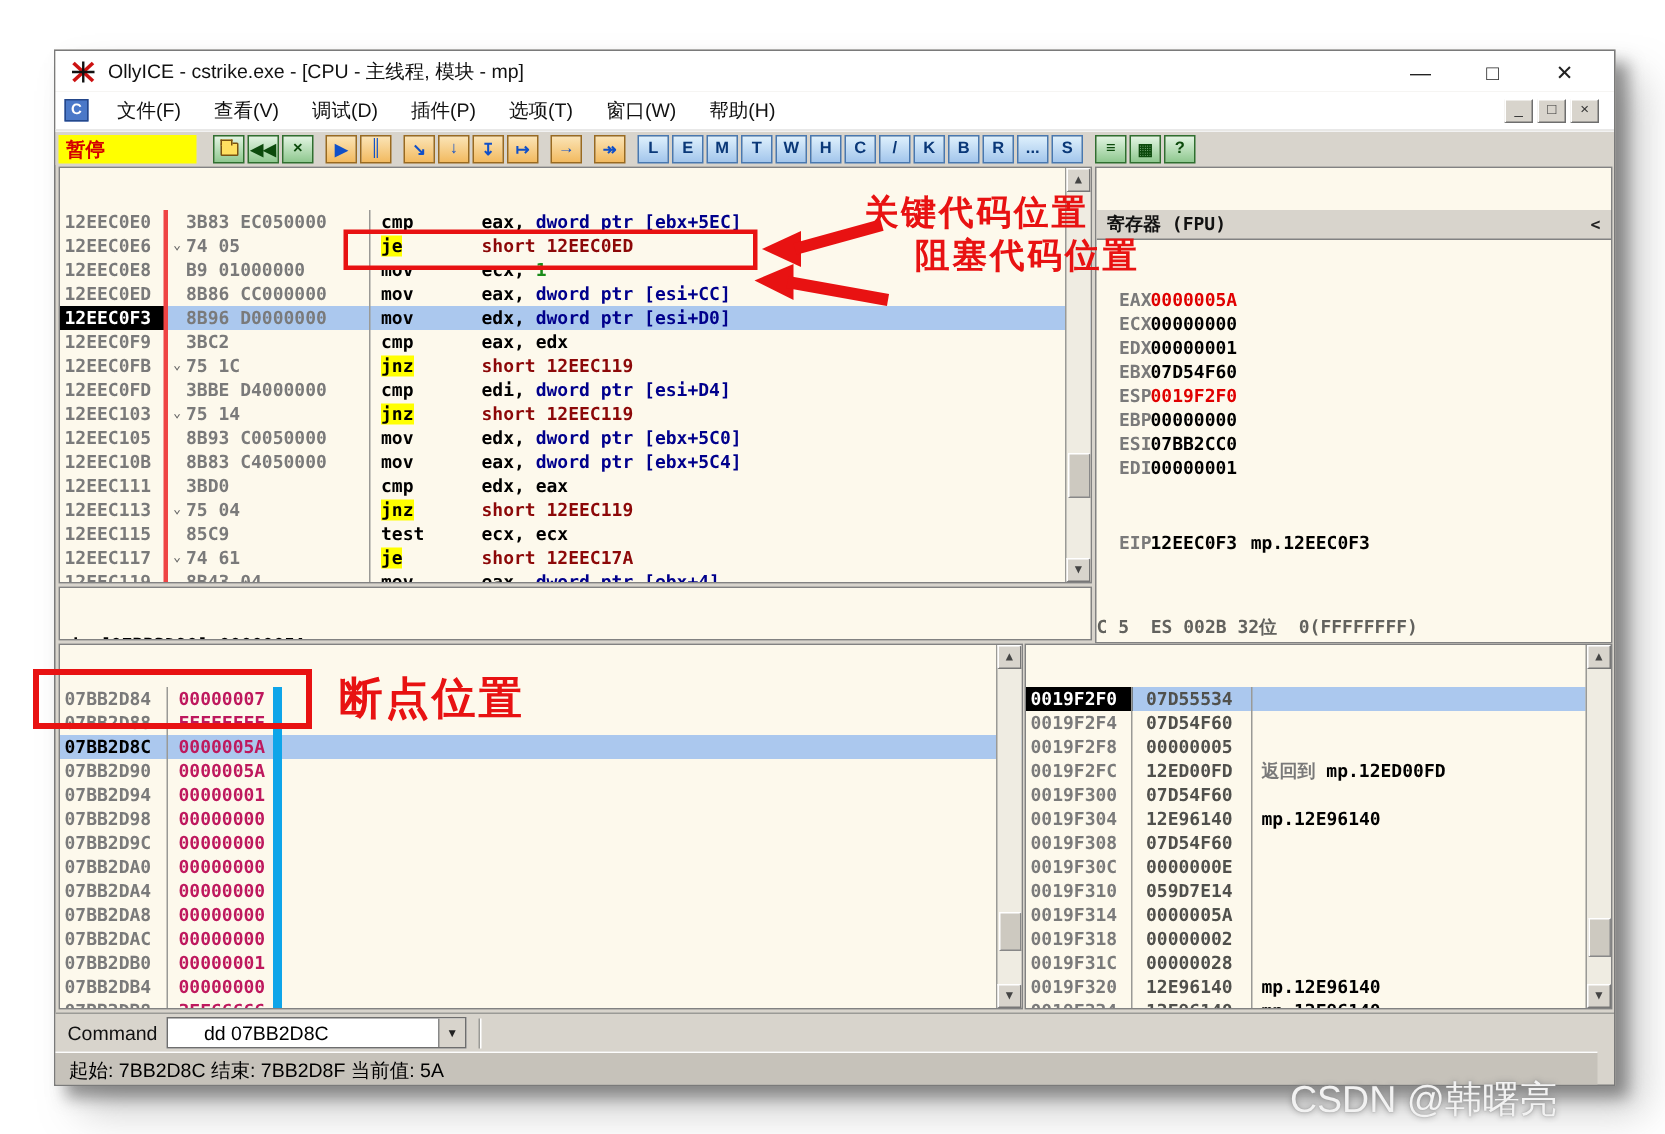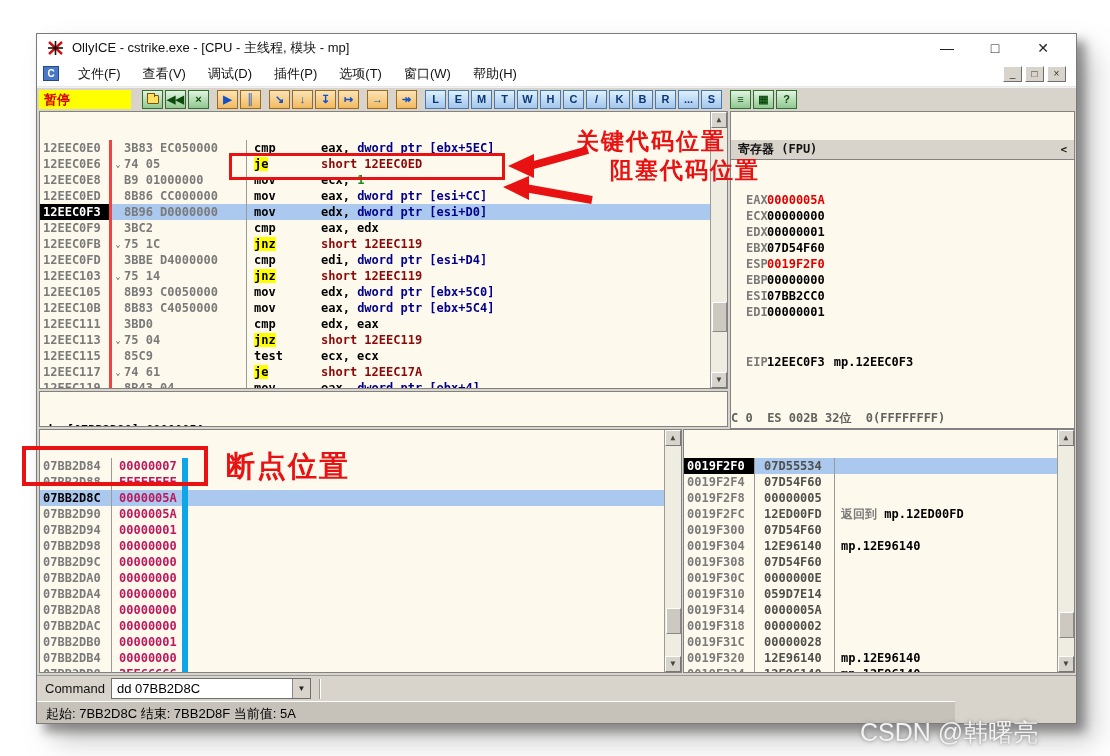--- a/index.html
+++ b/index.html
@@ -73,24 +73,24 @@
 
   
   .vscroll { position:absolute; width:17px; background:#efece2; border-left:1px solid #9a9a96; }
   .sb-btn { position:absolute; left:0; width:16px; height:16px; background:#d8d4cc; border:1px solid; border-color:#fff #777 #777 #fff; font-size:8px; color:#444; text-align:center; line-height:14px; }
   .sb-thumb { position:absolute; left:1px; width:15px; background:#cdc9c0; border:1px solid; border-color:#fff #888 #888 #fff; }
 
   
   .cmdbar { position:absolute; left:0; top:641px; width:1039px; height:26px; background:#d8d4cc; display:flex; align-items:center; padding:0 8px; border-top:1px solid #9a9a96; }
   .cmd-label { font-size:13px; color:#111; margin-right:6px; }
   .combo { width:200px; height:21px; background:#fff; border:1px solid #6e6e6e; display:flex; }
-  .combo-text { flex:1; font-size:13px; padding:2px 5px; color:#000; white-space:nowrap; overflow:hidden; }
+  .combo-text { flex:1; font-size:13px; padding:2px 5px; color:#000; white-space:nowrap; overflow:hidden;margin-left:19px; }
   .combo-btn { width:18px; background:#d8d4cc; border-left:1px solid #888; text-align:center; font-size:8px; line-height:19px; color:#222; }
   .cmd-sep { width:2px; height:20px; margin-left:8px; border-left:1px solid #9a9a96; border-right:1px solid #fff; }
-  .statusbar { position:absolute; left:0; top:667px; width:918px; height:22px; background:#c6c2ba; border-top:1px solid #fdfdfd; font-size:13px; color:#000; padding:3px 9px; }
+  .statusbar { position:absolute; left:0; top:667px; width:1028px; height:22px; background:#c6c2ba; border-top:1px solid #fdfdfd; font-size:13px; color:#000; padding:3px 9px; }
 
   
   #ann { position:absolute; inset:0; pointer-events:none; }
   .ann-box { position:absolute; border:3px solid #e81212; }
   .ann-text { position:absolute; color:#e81212; font-weight:bold; font-size:23px; letter-spacing:2px; line-height:29px; white-space:nowrap; }
   .watermark { position:absolute; left:860px; top:716px; font-size:25px; color:#f2f2f2; text-shadow:0 0 4px #8a8a8a, 0 0 1px #9a9a9a; }
 </style>
 </head>
 <body>
 
@@ -176,21 +176,21 @@
       </div>
     </div>
 
     <div class="pane" style="left:693px;top:77px;width:345px;height:318px;">
       <div class="reg-head">
         <span>寄存器 (FPU)</span>
         <span class="reg-collapse">&lt;</span>
       </div>
       <div id="reg-rows" style="padding-top:4px;"><div class="rowline"><span class="rg-name">EAX</span><span class="rg-val red">0000005A</span></div><div class="rowline"><span class="rg-name">ECX</span><span class="rg-val">00000000</span></div><div class="rowline"><span class="rg-name">EDX</span><span class="rg-val">00000001</span></div><div class="rowline"><span class="rg-name">EBX</span><span class="rg-val">07D54F60</span></div><div class="rowline"><span class="rg-name">ESP</span><span class="rg-val red">0019F2F0</span></div><div class="rowline"><span class="rg-name">EBP</span><span class="rg-val">00000000</span></div><div class="rowline"><span class="rg-name">ESI</span><span class="rg-val">07BB2CC0</span></div><div class="rowline"><span class="rg-name">EDI</span><span class="rg-val">00000001</span></div></div>
       <div id="reg-eip" class="rowline" style="margin-top:6px;"><span class="rg-name">EIP</span><span class="rg-val">12EEC0F3</span><span class="rg-com">mp.12EEC0F3</span></div>
-      <div id="reg-flags" style="margin-top:12px;"><div class="rowline"><span class="fl-lbl">C 0</span><span class="fl-lbl">  ES 002B 32位  0(FFFFFFFF)</span></div><div class="rowline"><span class="fl-lbl">P 1</span><span class="fl-lbl">  CS 0023 32位  0(FFFFFFFF)</span></div></div>
+      <div id="reg-flags" style="margin-top:12px;"><div class="rowline"><span class="fl-lbl">C 5</span><span class="fl-lbl">  ES 002B 32位  0(FFFFFFFF)</span></div><div class="rowline"><span class="fl-lbl">P 1</span><span class="fl-lbl">  CS 0023 32位  0(FFFFFFFF)</span></div></div>
     </div>
 
     <div class="pane" style="left:2px;top:357px;width:689px;height:36px;padding:2px 5px;">
       <div class="rowline">ds:[07BB2D90]=0000005A</div>
       
     </div>
 
     <div class="pane" style="left:2px;top:395px;width:643px;height:244px;">
       <div id="dp-rows"><div class="rowline"><span class="dp-addr">07BB2D84</span><span class="dp-val">00000007</span></div><div class="rowline"><span class="dp-addr">07BB2D88</span><span class="dp-val">FFFFFFFF</span></div><div class="rowline hl"><span class="dp-addr ab">07BB2D8C</span><span class="dp-val vr">0000005A</span></div><div class="rowline"><span class="dp-addr">07BB2D90</span><span class="dp-val vr">0000005A</span></div><div class="rowline"><span class="dp-addr">07BB2D94</span><span class="dp-val">00000001</span></div><div class="rowline"><span class="dp-addr">07BB2D98</span><span class="dp-val">00000000</span></div><div class="rowline"><span class="dp-addr">07BB2D9C</span><span class="dp-val">00000000</span></div><div class="rowline"><span class="dp-addr">07BB2DA0</span><span class="dp-val">00000000</span></div><div class="rowline"><span class="dp-addr">07BB2DA4</span><span class="dp-val">00000000</span></div><div class="rowline"><span class="dp-addr">07BB2DA8</span><span class="dp-val">00000000</span></div><div class="rowline"><span class="dp-addr">07BB2DAC</span><span class="dp-val">00000000</span></div><div class="rowline"><span class="dp-addr">07BB2DB0</span><span class="dp-val vr">00000001</span></div><div class="rowline"><span class="dp-addr">07BB2DB4</span><span class="dp-val">00000000</span></div><div class="rowline"><span class="dp-addr">07BB2DB8</span><span class="dp-val">3EE66666</span></div></div>
       <div class="vscroll" style="right:0;top:0;height:242px;">

